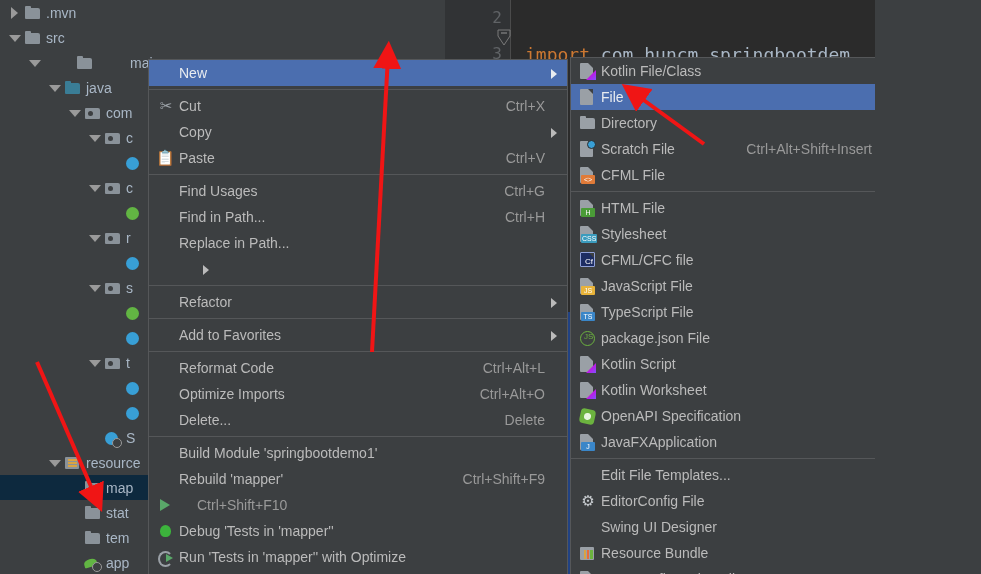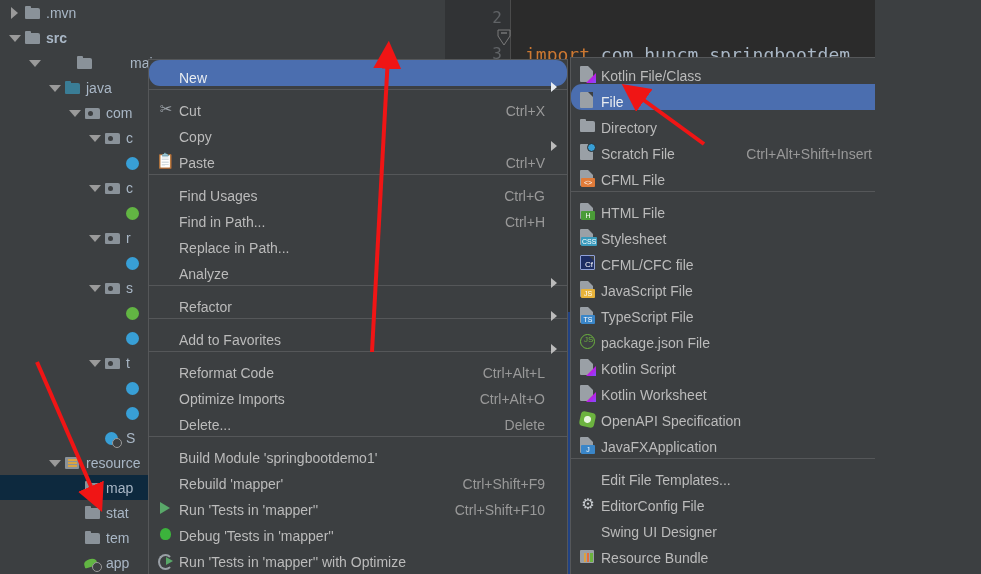--- a/index.html
+++ b/index.html
@@ -234,25 +234,24 @@
     font-size: 14px;
     padding: 0;
     z-index: 20;
   }
   #ctx-menu { left: 148px; top: 59px; width: 420px; }
   #sub-menu  { left: 570px; top: 57px; width: 325px; }
 
   .mi {
     position: relative;
     display: flex;
-    align-items: flex-end;
+    align-items: center;
     height: 26px;
     padding: 0 8px 0 0;
     white-space: nowrap;
-    border-radius: 11px;
   }
   .mi.sel { background: #4b6eaf; color: #e8ecf0; }
   .mi .mic {
     width: 26px; height: 20px;
     flex: 0 0 auto;
     position: relative;
     margin-left: 4px;
   }
   .mi .mlabel { flex: 1 1 auto; color: inherit; }
   .mi .mkey {
@@ -428,21 +427,21 @@
 <body>
 
 <div id="root">
 
   <div id="tree">
       <div class="tree-row" style="padding-left: 8px;">
         <span class="arrow right"></span>
         <span class="ic folder"></span>
         <span>.mvn</span>
       </div>
-      <div class="tree-row" style="padding-left: 8px; font-weight: bold;">
+      <div class="tree-row" style="padding-left: 8px;">
         <span class="arrow down"></span>
         <span class="ic folder"></span>
         <span>src</span>
       </div>
       <div class="tree-row" style="padding-left: 28px; gap: 32px;">
         <span class="arrow down"></span>
         <span class="ic folder"></span>
         <span>main</span>
       </div>
       <div class="tree-row" style="padding-left: 48px;">
@@ -619,21 +618,20 @@
         <span class="marrow"></span>
       </div>
       <div class="mi">
         <span class="mic"></span>
         <span class="mlabel">Replace in Path...</span>
         <span class="mkey"></span>
         <span class="marrow"></span>
       </div>
       <div class="mi">
         <span class="mic"></span>
-        <span class="mlabel">Analyze</span>
         <span class="mkey"></span>
         <span class="marrow on"></span>
       </div>
       <div class="msep"></div>
       <div class="mi">
         <span class="mic"></span>
         <span class="mlabel">Refactor</span>
         <span class="mkey"></span>
         <span class="marrow on"></span>
       </div>
@@ -673,21 +671,20 @@
       <div class="mi">
         <span class="mic"></span>
         <span class="mlabel">Rebuild 'mapper'</span>
         <span class="mkey">Ctrl+Shift+F9</span>
         <span class="marrow"></span>
       </div>
       <div class="mi">
         <span class="mic">
           <span class="g-run" style="position: absolute; left: 0px; top: 0px; width: 26px; height: 20px;"></span>
         </span>
-        <span class="mlabel">Run 'Tests in 'mapper''</span>
         <span class="mkey">Ctrl+Shift+F10</span>
         <span class="marrow"></span>
       </div>
       <div class="mi">
         <span class="mic">
           <span class="g-debug" style="position: absolute; left: 0px; top: 0px; width: 26px; height: 20px;"></span>
         </span>
         <span class="mlabel">Debug 'Tests in 'mapper''</span>
         <span class="mkey"></span>
         <span class="marrow"></span>

